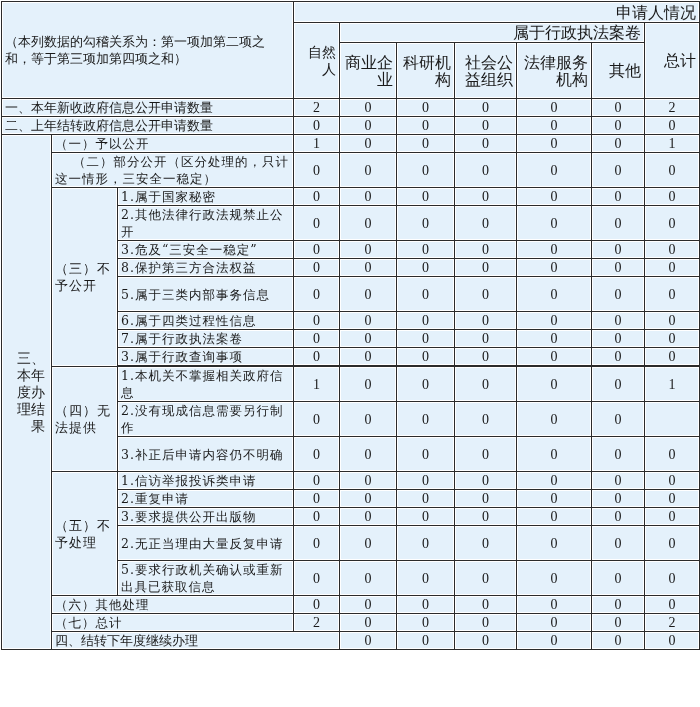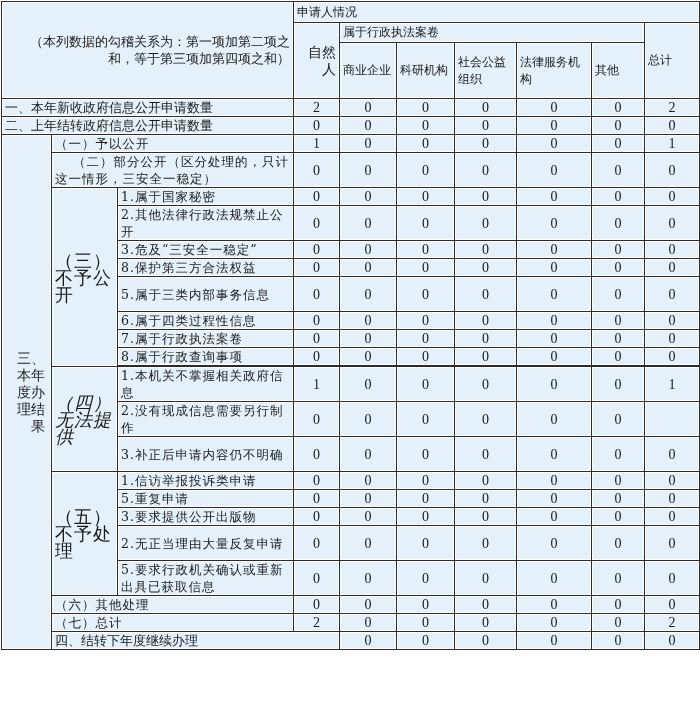--- a/index.html
+++ b/index.html
@@ -16,27 +16,27 @@
     table.report td {
       background: #e4f1fb;
       border: 1px solid #2b2b2b;
       padding: 0 3px;
       vertical-align: middle;
       line-height: 17px;
       box-shadow: inset 0 0 0 1px #ffffff;
     }
     .sans { font-family: Liberation Serif, serif; font-size: 13px; }
     .num { text-align: center; font-family: "Liberation Serif", "DejaVu Serif", serif; font-size: 14px; padding: 0; }
-    .hdr { text-align: left; font-family: "DejaVu Sans", "Liberation Sans", sans-serif; font-size: 12px; line-height: 17px; padding: 0 2px; }
+    .hdr { text-align: right; font-family: "DejaVu Sans", "Liberation Sans", sans-serif; font-size: 16px; line-height: 17px; padding: 0 2px; }
     .vert { text-align: right; font-family: "DejaVu Sans", "Liberation Sans", sans-serif; font-size: 14px; line-height: 18px; padding: 0 4px; }
-    .note { text-align: right; font-family: "DejaVu Sans", "Liberation Sans", sans-serif; font-size: 13px; line-height: 18px; padding: 0 6px; }
+    .note { text-align: left; font-family: "DejaVu Sans", "Liberation Sans", sans-serif; font-size: 13px; line-height: 18px; padding: 0 6px; }
     .lbl { font-size: 12.5px; letter-spacing: 1px; }
     .lbl-indent { padding-left: 22px; margin-left: 8px; }
     .sub { font-size: 12.5px; letter-spacing: 1px; padding-left: 6px; margin-left: 16px; }
-    .grp { font-size: 18px; letter-spacing: 1px; vertical-align: top; padding-top: 6px; padding-left: 14px; }
+    .grp { font-size: 13px; letter-spacing: 1px; vertical-align: top; padding-top: 6px; padding-left: 14px; }
     .h17 { height: 17px; }
     .h34 { height: 35px; }
   </style>
 </head>
 <body>
 
 <table class="report">
   <colgroup>
     <col style="width:50px">
     <col style="width:66px">
@@ -185,37 +185,37 @@
     <td class="num">0</td>
     <td class="num">0</td>
     <td class="num">0</td>
     <td class="num">0</td>
     <td class="num">0</td>
     <td class="num">0</td>
     <td class="num">0</td>
   </tr>
 
   <tr class="h17">
-    <td class="sub">8.属于行政查询事项</td>
+    <td class="sub">3.属于行政查询事项</td>
     <td class="num">0</td>
     <td class="num">0</td>
     <td class="num">0</td>
     <td class="num">0</td>
     <td class="num">0</td>
     <td class="num">0</td>
     <td class="num">0</td>
   </tr>
 
   <tr style="height:0">
     <td style="height:0;padding:0;border-top:none;border-bottom:none;line-height:0;"></td>
     <td colspan="7" style="height:0;padding:0;border-top:none;border-bottom:none;line-height:0;"></td>
   </tr>
 
   <tr class="h34">
-    <td rowspan="3" class="grp" style="vertical-align:middle;padding-top:0;font-style:italic;"><span>（四）无法提供</span></td>
+    <td rowspan="3" class="grp" style="vertical-align:middle;padding-top:0;"><span>（四）无法提供</span></td>
     <td class="sub">1.本机关不掌握相关政府信息</td>
     <td class="num">1</td>
     <td class="num">0</td>
     <td class="num">0</td>
     <td class="num">0</td>
     <td class="num">0</td>
     <td class="num">0</td>
     <td class="num">1</td>
   </tr>
 
@@ -247,21 +247,21 @@
     <td class="num">0</td>
     <td class="num">0</td>
     <td class="num">0</td>
     <td class="num">0</td>
     <td class="num">0</td>
     <td class="num">0</td>
     <td class="num">0</td>
   </tr>
 
   <tr class="h17">
-    <td class="sub">5.重复申请</td>
+    <td class="sub">2.重复申请</td>
     <td class="num">0</td>
     <td class="num">0</td>
     <td class="num">0</td>
     <td class="num">0</td>
     <td class="num">0</td>
     <td class="num">0</td>
     <td class="num">0</td>
   </tr>
 
   <tr class="h17">

